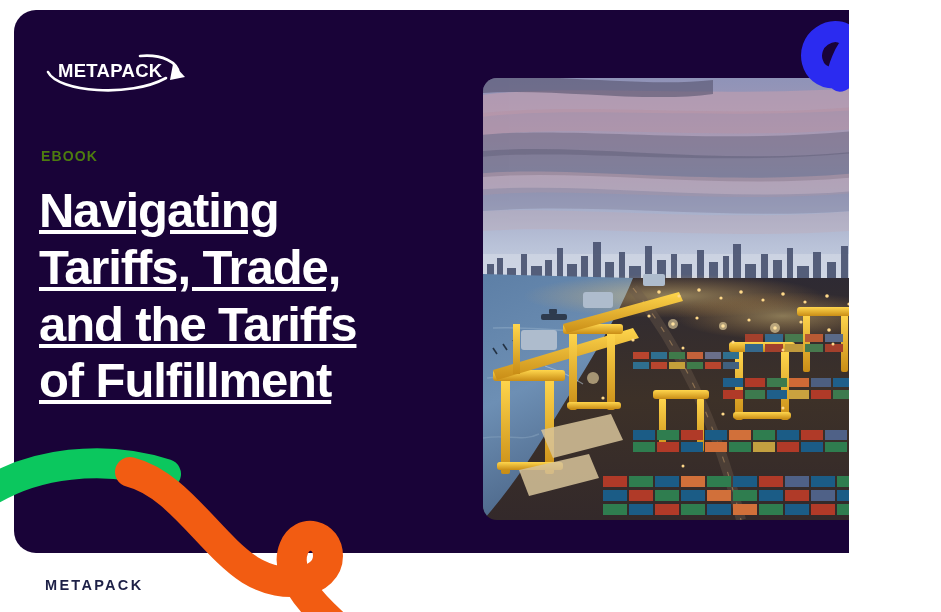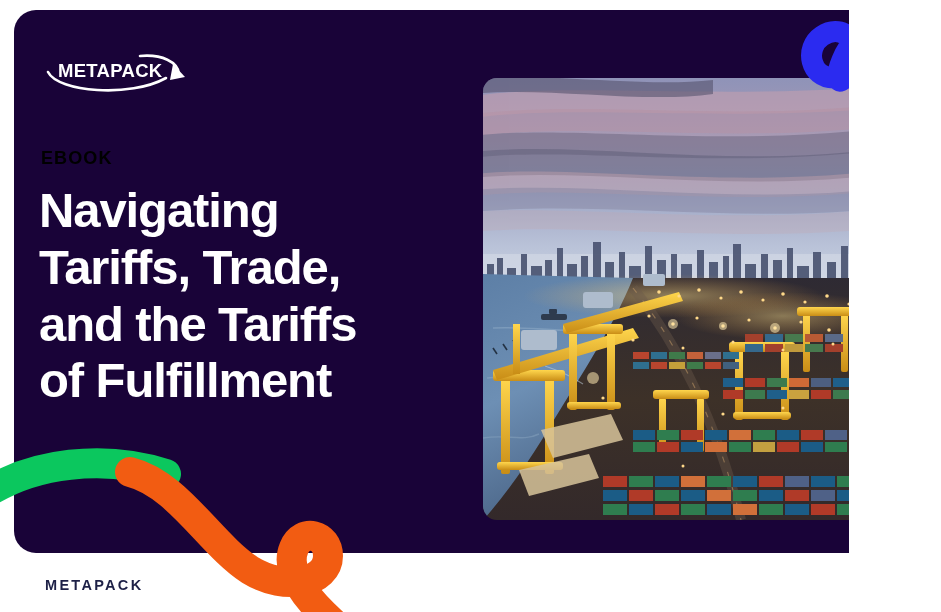--- a/index.html
+++ b/index.html
@@ -42,40 +42,40 @@
     width: 150px;
     height: 46px;
   }
   #logo svg { display: block; width: 150px; height: 46px; }
 
   
   #eyebrow {
     position: absolute;
     left: 41px;
     top: 149px;
-    font-size: 18px;
+    font-size: 14px;
     font-weight: bold;
     letter-spacing: 1.1px;
-    color: #000000;
+    color: #4d7c0f;
     line-height: 1;
   }
 
   
   #headline {
     position: absolute;
     left: 39px;
     top: 182px;
     width: 420px;
     font-size: 49px;
     font-weight: bold;
     line-height: 1.16;
     letter-spacing: -1.1px;
     color: #ffffff;
   }
-  #headline .ln { display: block; white-space: nowrap; }
+  #headline .ln { display: block; white-space: nowrap; text-decoration: underline; }
 
   
   #photo {
     position: absolute;
     left: 483px;
     top: 78px;
     width: 389px;
     height: 442px;
     border-radius: 14px;
     overflow: hidden;

